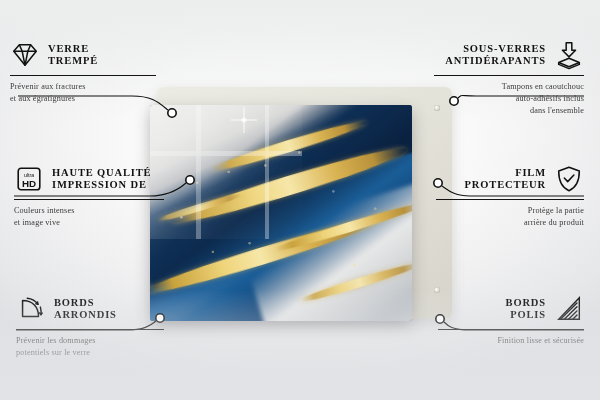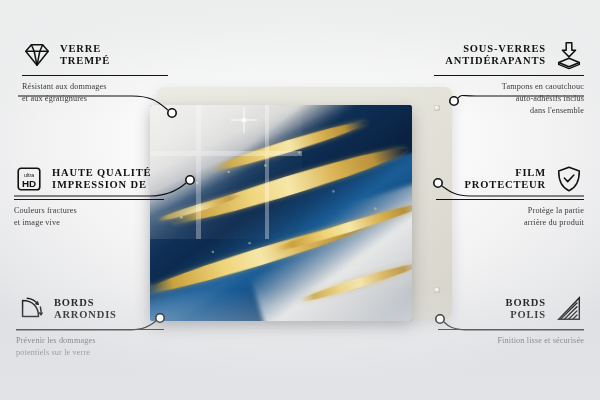--- a/index.html
+++ b/index.html
@@ -138,21 +138,21 @@
     text-transform:uppercase;white-space:nowrap;
   }
   .feature.right .titles{text-align:right;}
   .rule{height:1px;background:#141414;margin:5px 0 5px 0;}
   .desc{
     font-family:"Liberation Serif",serif;
     font-size:8.2px;color:#3a3a3a;line-height:1.45;letter-spacing:.15px;
   }
   .feature.right .desc{text-align:right;}
 
-  .f-verre{left:22px;top:40px;}
+  .f-verre{left:10px;top:40px;}
   .f-verre .rule{width:146px;}
   .f-hd{left:14px;top:164px;}
   .f-hd .rule{width:150px;}
   .f-bords{left:16px;top:294px;}
   .f-bords .rule{width:148px;}
 
   .feature.right{text-align:right;}
   .f-sous{left:400px;top:40px;width:184px;}
   .f-sous .rule{width:150px;margin-left:auto;}
   .f-film{left:402px;top:164px;width:182px;}
@@ -222,38 +222,38 @@
           <path d="M10 5 L13 12 L16 27"></path>
           <path d="M22 5 L19 12 L16 27"></path>
         </g>
       </svg>
       <div class="titles">
         <div class="t-line">VERRE</div>
         <div class="t-line">TREMPÉ</div>
       </div>
     </div>
     <div class="rule"></div>
-    <div class="desc" style="white-space:pre-line">Résistant aux dommages
+    <div class="desc" style="white-space:pre-line">Prévenir aux fractures
 et aux égratignures</div>
   </div>
 
   <div class="feature f-hd">
     <div class="head">
       <svg class="ic" viewBox="0 0 32 32">
         <rect x="4.5" y="4.5" width="23" height="23" rx="3" fill="none" stroke="#111" stroke-width="1.7"></rect>
         <text x="16" y="14" text-anchor="middle" font-family="Liberation Sans, sans-serif" font-size="5.6" fill="#111">ultra</text>
         <text x="16" y="24" text-anchor="middle" font-family="Liberation Sans, sans-serif" font-size="10.5" font-weight="bold" fill="#111">HD</text>
       </svg>
       <div class="titles">
         <div class="t-line">HAUTE QUALITÉ</div>
         <div class="t-line">IMPRESSION DE</div>
       </div>
     </div>
     <div class="rule"></div>
-    <div class="desc" style="white-space:pre-line">Couleurs fractures
+    <div class="desc" style="white-space:pre-line">Couleurs intenses
 et image vive</div>
   </div>
 
   <div class="feature f-bords">
     <div class="head">
       <svg class="ic" viewBox="0 0 32 32">
         <g fill="none" stroke="#111" stroke-width="1.6" stroke-linejoin="round" stroke-linecap="round">
           <path d="M7 7 L7 24 L24 24 C24 14 18 7 7 7 Z"></path>
           <path d="M12 4.5 C17 5 21 7.5 23.5 11" stroke-dasharray="0"></path>
           <path d="M23.5 11 L21.2 10.4 M23.5 11 L23 8.6"></path>

